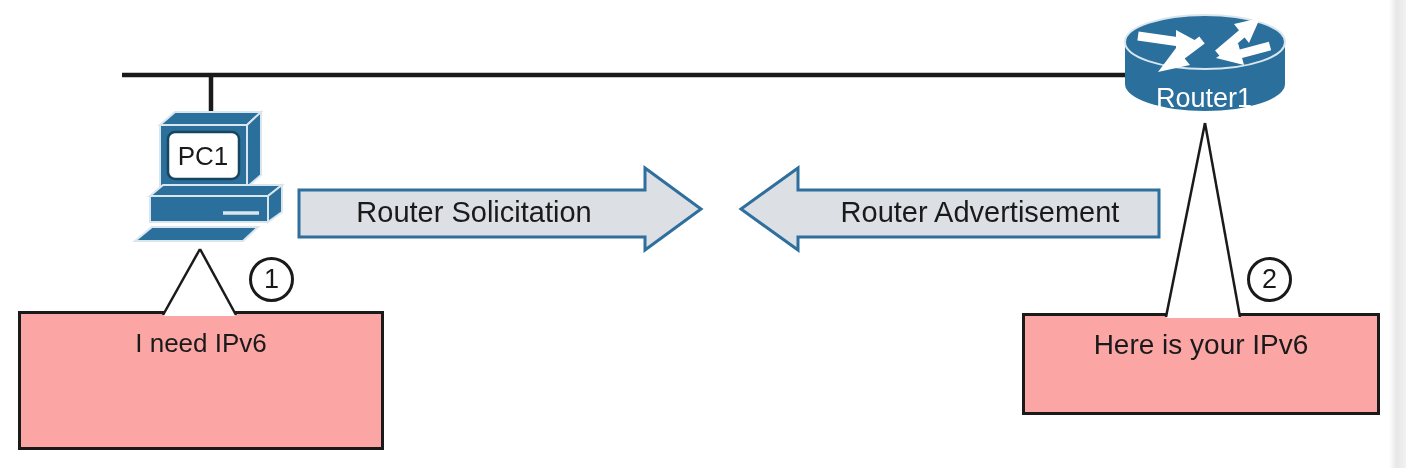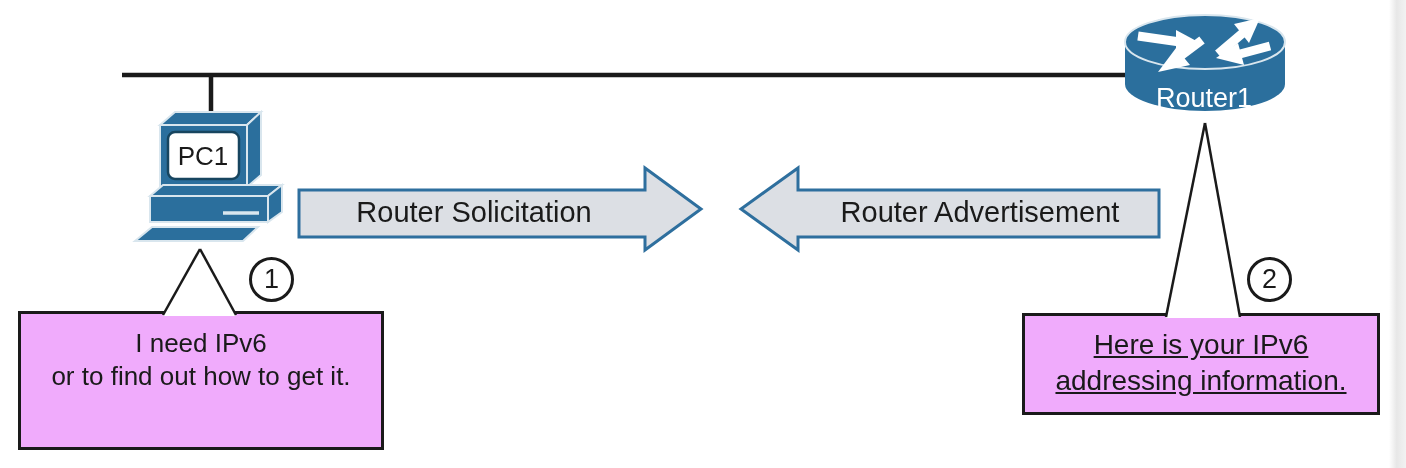--- a/index.html
+++ b/index.html
@@ -8,34 +8,34 @@
     width:1406px;height:468px;
     background:#ffffff;
     font-family:"Liberation Sans", sans-serif;
     color:#1a1a1a;
     overflow:hidden;
   }
   .abs{position:absolute;}
   svg text{font-family:"Liberation Sans", sans-serif;}
   .callout{
     position:absolute;
-    background:#f0abfc;
+    background:#fca5a5;
     border:3px solid #1a1a1a;
     text-align:center;
     z-index:2;
     box-sizing:border-box;
   }
   .callout .line{display:block;white-space:nowrap;}
   .callout-pc{
     left:18px;top:311px;width:366px;height:139px;
     font-size:26px;line-height:33px;padding-top:13px;
   }
   .callout-router{
     left:1022px;top:313px;width:358px;height:102px;
-    font-size:28px;line-height:36px;padding-top:11px;text-decoration:underline;
+    font-size:28px;line-height:36px;padding-top:11px;
   }
   .step-badge{
     position:absolute;
     width:39px;height:39px;
     border:3px solid #1a1a1a;
     border-radius:50%;
     background:#ffffff;
     font-size:27px;
     display:flex;align-items:center;justify-content:center;
     z-index:6;
@@ -106,26 +106,24 @@
     <text x="178" y="58" text-anchor="middle" font-size="29" fill="#1a1a1a">Router Solicitation</text>
   </svg>
 
   <svg class="abs msg-arrow" style="left:738px;top:164px" width="424" height="90" viewBox="0 0 424 90">
     <polygon points="421,26 60,26 60,4 3,45 60,86 60,73 421,73" fill="#dcdfe4" stroke="#2e6f9e" stroke-width="3"></polygon>
     <text x="242" y="58" text-anchor="middle" font-size="29" fill="#1a1a1a">Router Advertisement</text>
   </svg>
 
   <div class="callout callout-pc">
     <span class="line">I need IPv6</span>
-    <span class="line">or to find out how to get it.</span>
   </div>
 
   <div class="callout callout-router">
     <span class="line">Here is your IPv6</span>
-    <span class="line">addressing information.</span>
   </div>
 
   <svg class="abs overlay" width="1406" height="468" viewBox="0 0 1406 468">
 
     <polygon points="200,249 163,316 236,316" fill="#ffffff"></polygon>
     <line x1="200" y1="249" x2="163" y2="315" stroke="#1a1a1a" stroke-width="2.5"></line>
     <line x1="200" y1="249" x2="236" y2="315" stroke="#1a1a1a" stroke-width="2.5"></line>
 
     <polygon points="1205,123 1166,318 1240,318" fill="#ffffff"></polygon>
     <line x1="1205" y1="123" x2="1166" y2="317" stroke="#1a1a1a" stroke-width="2.5"></line>

